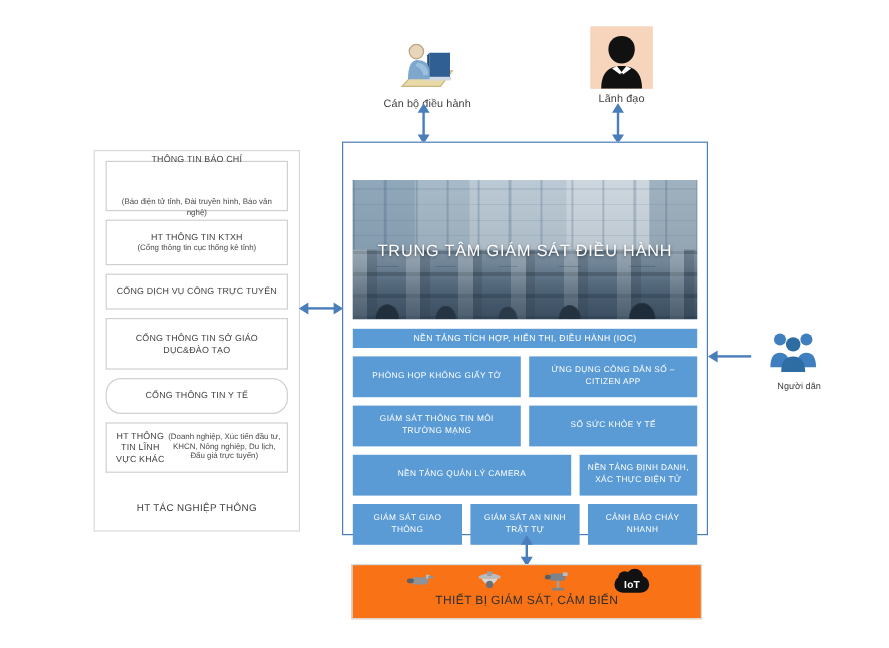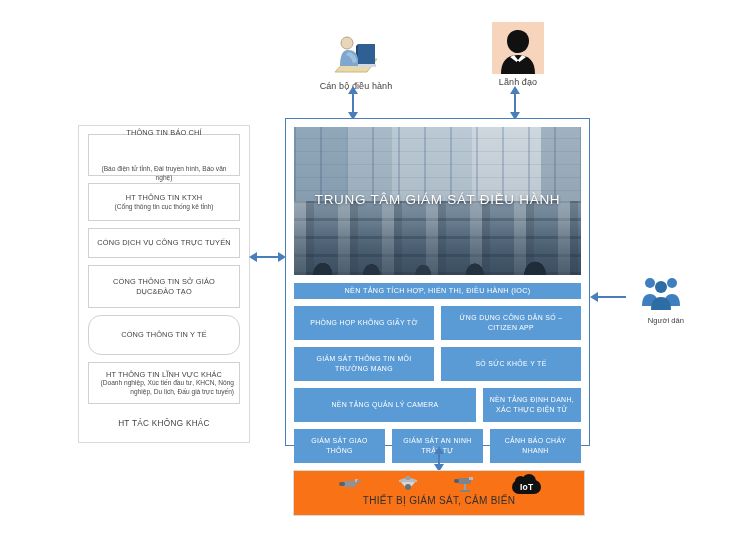--- a/index.html
+++ b/index.html
@@ -45,22 +45,23 @@
     color:#3f3f3f;padding-bottom:6px;
   }
 
   
   #center-panel{
     position:absolute;left:285px;top:118px;width:305px;height:328px;
     border:1.6px solid #4a7ebb;background:#ffffff;box-sizing:border-box;
     padding:8px;display:flex;flex-direction:column;
   }
   #banner{
-    position:relative;height:148px;overflow:hidden;flex:none;
+    position:relative;height:116px;overflow:hidden;flex:none;
     background:#2e4a63;
+    margin-top:23px;
   }
   
   .ph-wall{position:absolute;left:0;top:0;right:0;height:52%;
     background:
       linear-gradient(90deg,#9fb6c9 0 18%,#b9cbd8 18% 34%,#cfdce6 34% 62%,#e3ebf1 62% 86%,#b0c1ce 86% 100%),
       #c3d2de;}
   .ph-wall:after{content:"";position:absolute;inset:0;
     background:
       repeating-linear-gradient(90deg,rgba(40,80,120,.22) 0 2px,rgba(255,255,255,0) 2px 26px),
       repeating-linear-gradient(0deg,rgba(40,80,120,.10) 0 1px,rgba(255,255,255,0) 1px 13px);}
@@ -169,30 +170,30 @@
   </div>
 
   <div class="sb-box" style="height:30px;">
     <div class="sb-t1">CỔNG DỊCH VỤ CÔNG TRỰC TUYẾN</div>
   </div>
 
   <div class="sb-box" style="height:43px;">
     <div class="sb-t1">CỔNG THÔNG TIN SỞ GIÁO DỤC&amp;ĐÀO TẠO</div>
   </div>
 
-  <div class="sb-box" style="height:40px;border-radius:13px;">
+  <div class="sb-box" style="height:30px;border-radius:13px;">
     <div class="sb-t1">CỔNG THÔNG TIN Y TẾ</div>
   </div>
 
-  <div class="sb-box" style="height:42px;flex-direction:column;text-align:right;">
+  <div class="sb-box" style="height:42px;flex-direction:row;">
     <div class="sb-t1">HT THÔNG TIN LĨNH VỰC KHÁC</div>
     <div class="sb-t2">(Doanh nghiệp, Xúc tiến đầu tư, KHCN, Nông nghiệp, Du lịch, Đấu giá trực tuyến)</div>
   </div>
 
-  <div id="sb-footer">HT TÁC KHÔNG KHÁC</div>
+  <div id="sb-footer">HT TÁC NGHIỆP THÔNG</div>
 </div>
 
 <div class="arrow">
   <div class="hline" style="left:256px;top:256px;width:28px;"></div>
   <div class="ahead left" style="left:249px;top:252px;"></div>
   <div class="ahead right" style="left:278px;top:252px;"></div>
 </div>
 
 <div id="center-panel">
 

